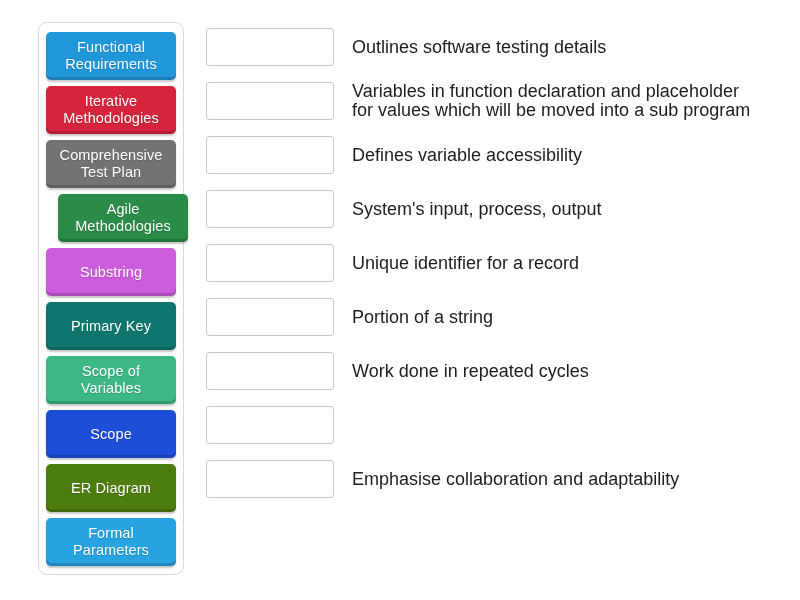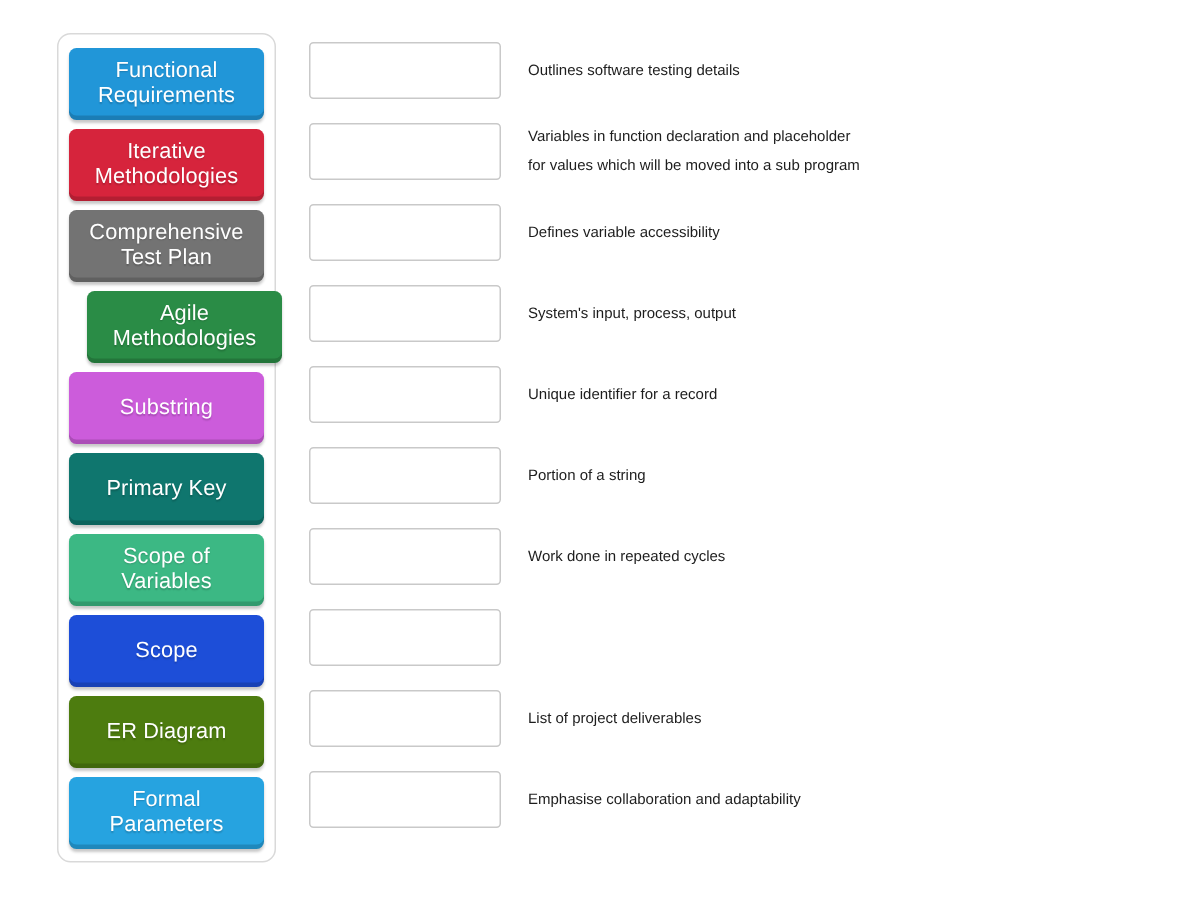--- a/index.html
+++ b/index.html
@@ -80,21 +80,21 @@
     min-width: 128px;
     background: #ffffff;
     border: 1px solid #c9c9c9;
     border-radius: 3px;
     box-sizing: border-box;
     cursor: pointer;
   }
 
   .definition {
     margin-left: 18px;
-    font-size: 10px;
+    font-size: 18px;
     line-height: 19px;
     color: #1d1d1d;
     white-space: pre-line;
   }
 </style>
 </head>
 <body>
 
 <div id="root">
 
@@ -147,21 +147,17 @@
       </div>
       <div class="row">
         <div class="drop-box"></div>
         <div class="definition">Work done in repeated cycles</div>
       </div>
       <div class="row">
         <div class="drop-box"></div>
       </div>
       <div class="row">
         <div class="drop-box"></div>
-        <div class="definition">List of project deliverables</div>
-      </div>
-      <div class="row">
-        <div class="drop-box"></div>
         <div class="definition">Emphasise collaboration and adaptability</div>
       </div>
     </div>
 
 </div>
 
 </body></html>

